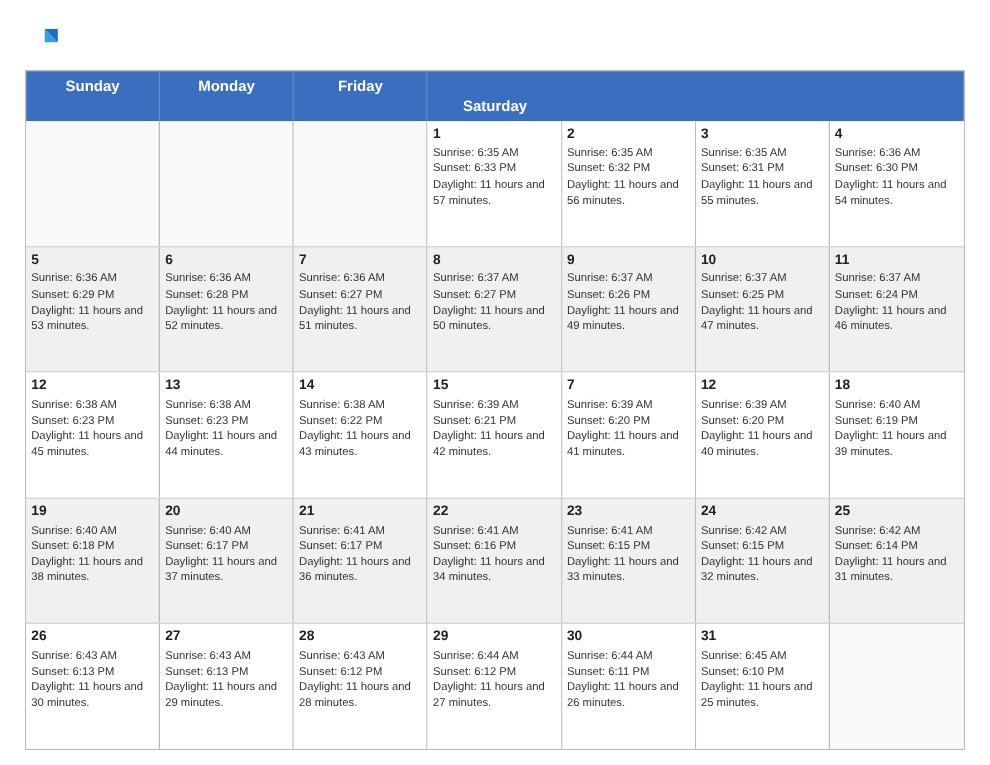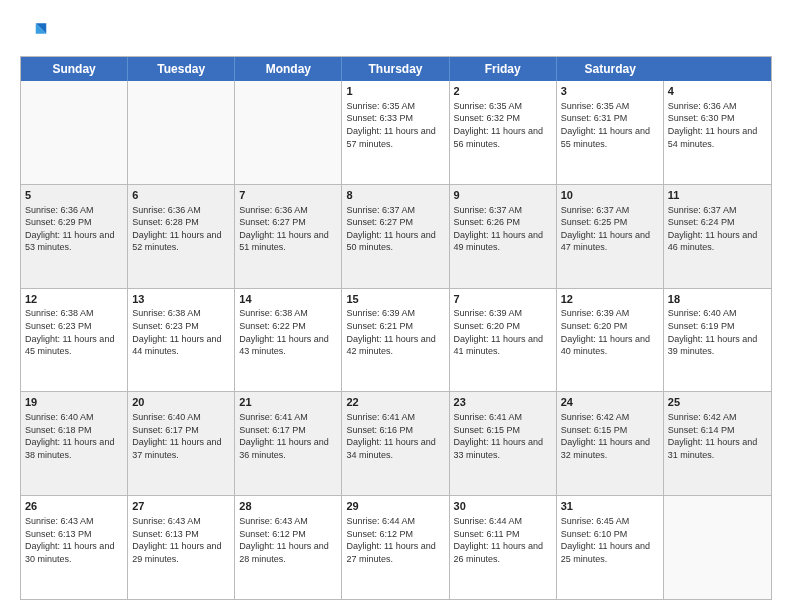--- a/index.html
+++ b/index.html
@@ -65,21 +65,21 @@
       background: #3a6fbf;
     }
     .cal-header-cell {
       color: #fff;
       font-size: 12px;
       font-weight: bold;
       text-align: center;
       padding: 5px 2px;
       border-right: 1px solid #5a8fd0;
     }
-    .cal-header-cell:last-child { border-right: none; }
+    .cal-header-cell:last-child { border-right: none; margin-top: 16px; }
     .cal-body {
       flex: 1;
       display: flex;
       flex-direction: column;
     }
     .cal-row {
       display: grid;
       grid-template-columns: repeat(7, 1fr);
       flex: 1;
       border-bottom: 1px solid #bbb;
@@ -126,23 +126,21 @@
     </div>
     <div class="title-block">
       <div class="month-title"></div>
       <div class="subtitle"></div>
     </div>
   </div>
 
   <div class="calendar">
     <div class="cal-header">
     <div class="cal-header-cell">Sunday</div>
-        <div class="cal-header-cell">Tuesday</div>
         <div class="cal-header-cell">Monday</div>
-        <div class="cal-header-cell">Thursday</div>
         <div class="cal-header-cell">Friday</div>
         <div class="cal-header-cell">Saturday</div>
       </div>
     <div class="cal-body">
     <div class="cal-row">
           <div class="cal-cell empty"></div>
           <div class="cal-cell empty"></div>
           <div class="cal-cell empty"></div>
           <div class="cal-cell">
             <span class="day-num">1</span>

